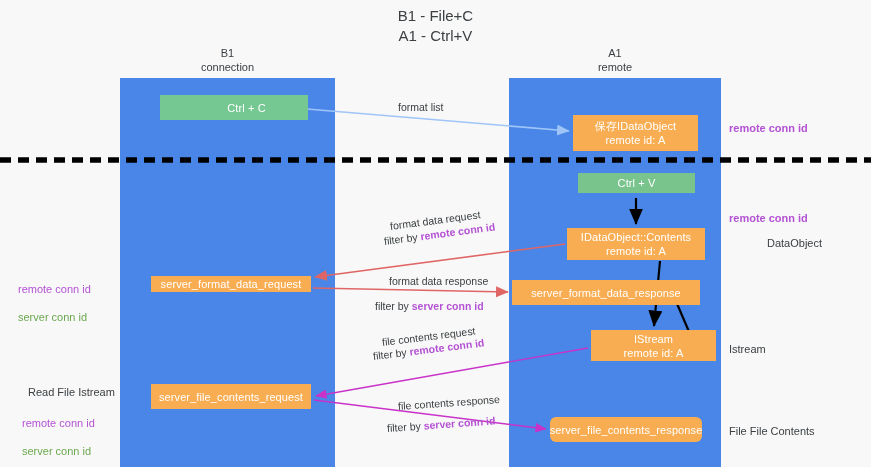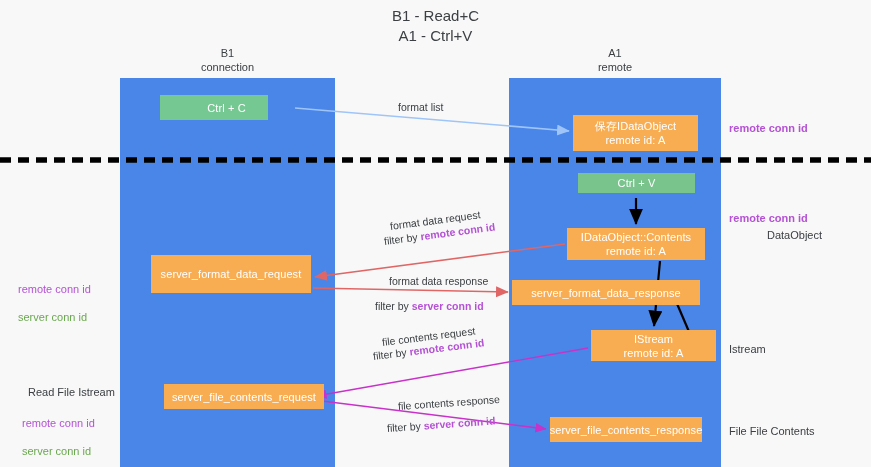--- a/index.html
+++ b/index.html
@@ -61,45 +61,45 @@
     align-items: center;
     justify-content: center;
     text-align: center;
     color: #ffffff;
     font-size: 11px;
     line-height: 14px;
     white-space: pre-line;
     letter-spacing: 0.1px;
   }
 
-  #n-ctrlc      { left: 160px; top: 95px;  width: 108px; height: 25px; background:#76c893;padding-left:25px; }
+  #n-ctrlc      { left: 160px; top: 95px;  width: 148px; height: 25px; background:#76c893;padding-left:25px; }
   #n-dataobject { left: 573px; top: 115px; width: 125px; height: 36px; background:#f9ad52; }
   #n-ctrlv      { left: 578px; top: 173px; width: 117px; height: 20px; background:#78c48c; }
   #n-getdata    { left: 567px; top: 228px; width: 138px; height: 32px; background:#f9ad52; }
-  #n-sfdreq     { left: 151px; top: 255px; width: 160px; height: 38px; background:#f9ad52; }
+  #n-sfdreq     { left: 151px; top: 276px; width: 160px; height: 16px; background:#f9ad52; }
   #n-sfdresp    { left: 512px; top: 280px; width: 188px; height: 25px; background:#f9ad52; }
   #n-istream    { left: 591px; top: 330px; width: 125px; height: 31px; background:#f9ad52; }
-  #n-sfcreq     { left: 164px; top: 384px; width: 160px; height: 25px; background:#f9ad52; }
-  #n-sfcresp    { left: 550px; top: 417px; width: 152px; height: 25px; background:#f9ad52; }
+  #n-sfcreq     { left: 151px; top: 384px; width: 160px; height: 25px; background:#f9ad52; }
+  #n-sfcresp    { left: 550px; top: 417px; width: 152px; height: 25px; background:#f9ad52;border-radius:6px; }
 
   
   .side-label {
     position: absolute;
     font-size: 11px;
     line-height: 14px;
     white-space: pre-line;
   }
   .side-label.bold { font-weight: bold; }
   .purple { color: #b452d4; }
   .green-t { color: #6aa84f; }
   .dark { color: #3c4043; }
 
   #lbl-remote-1 { left: 729px; top: 121px; }
   #lbl-remote-2 { left: 729px; top: 211px; }
-  #lbl-dataobject { left: 729px; top: 228px; padding-left: 38px; }
+  #lbl-dataobject { left: 729px; top: 236px; padding-left: 38px; }
   #lbl-istream { left: 729px; top: 342px; }
   #lbl-write-file { left: 729px; top: 424px; }
 
   #lbl-left-conn {
     left: 18px; top: 268px; text-align: left;
   }
   #lbl-read-file { left: 28px; top: 385px; }
   #lbl-left-conn2 { left: 22px; top: 402px; }
 
   
@@ -132,21 +132,21 @@
   }
 </style>
 </head>
 <body>
 
 <div id="canvas">
 
   <div class="lane" id="lane-b1"></div>
   <div class="lane" id="lane-a1"></div>
 
-  <div id="title">B1 - Read+C
+  <div id="title">B1 - File+C
 A1 - Ctrl+V</div>
 
   <div class="lane-head" id="head-b1">B1
 connection</div>
   <div class="lane-head" id="head-a1">A1
 remote</div>
 
   <svg class="overlay" viewBox="0 0 871 467">
     <defs>
       <marker id="ah-blue" markerWidth="9" markerHeight="9" refX="7.5" refY="3.4" orient="auto">

